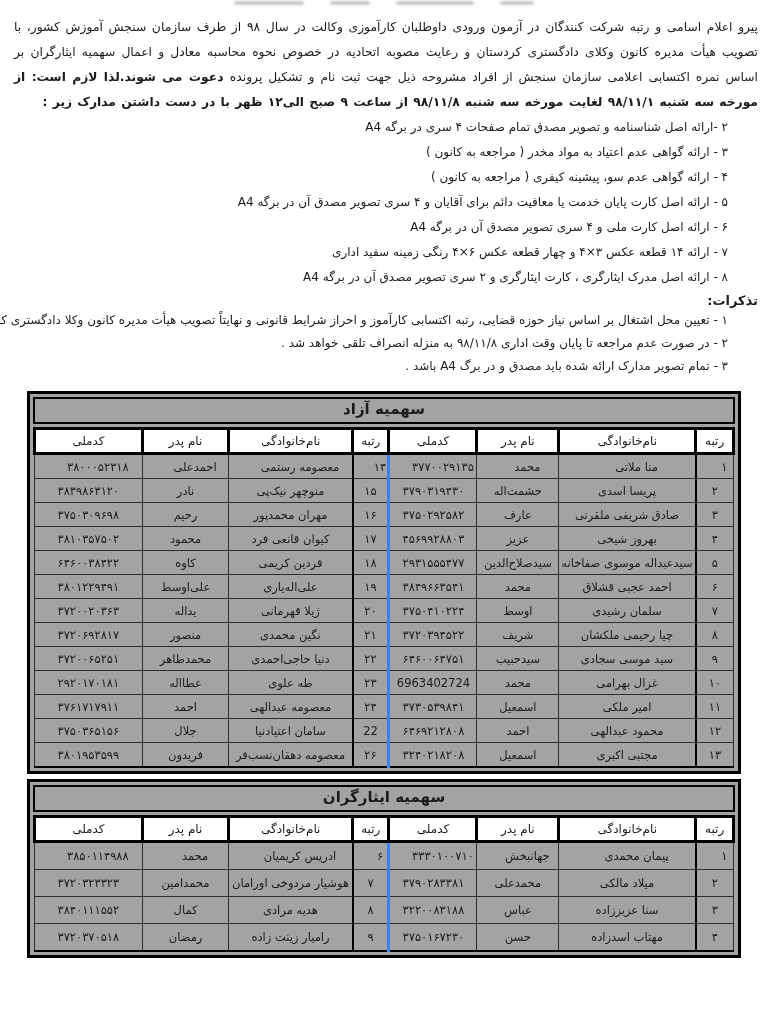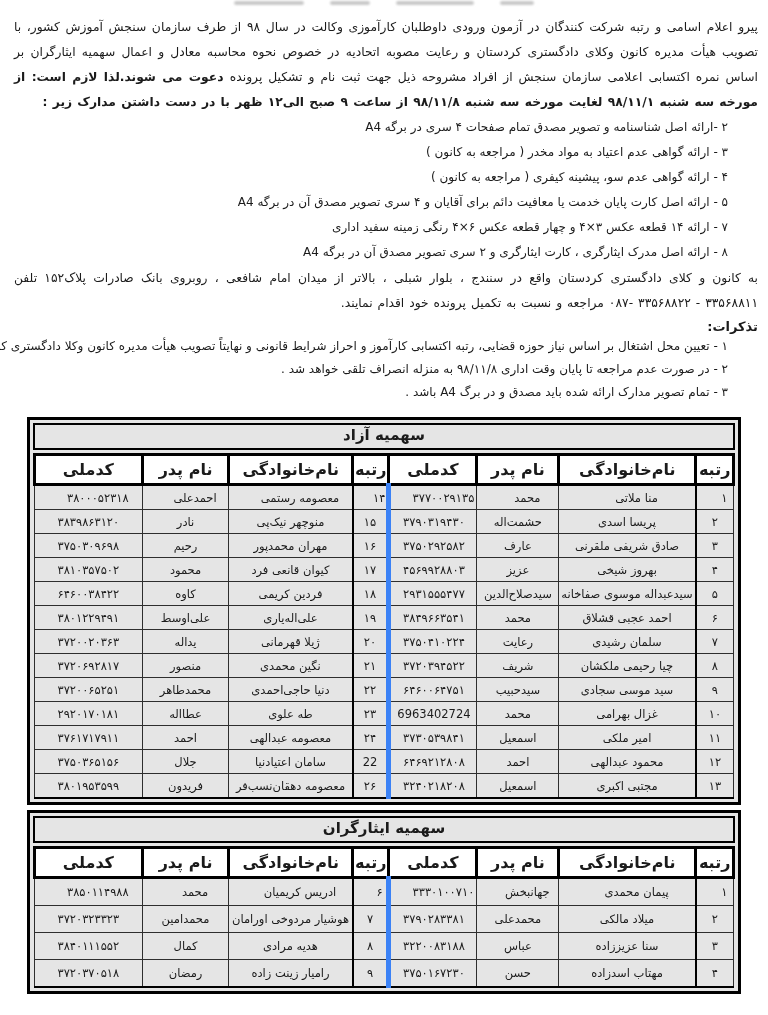--- a/index.html
+++ b/index.html
@@ -27,41 +27,41 @@
   .list{margin:0 30px 0 0;}
   .list .list-item{font-size:12px;line-height:25px;white-space:nowrap;}
   .addr{margin-top:1px;}
   .notes-title{font-size:13px;font-weight:700;margin:3px 0 1px 0;}
   .notes .list-item{line-height:23px;}
 
   
   .tbl{
     margin:13px 27px 0 27px;
     border:3px solid #000;
-    padding:3px;background:#e5e5e5;
+    padding:3px;background:#a3a3a3;
   }
   .tbl + .tbl{margin-top:5px;}
   .tbl-title{
     border:2px solid #000;text-align:center;font-weight:700;
     font-size:15px;padding:1px 0 4px 0;letter-spacing:1px;
   }
   table.qtable{
     width:100%;border-collapse:collapse;table-layout:fixed;margin-top:3px;
   }
   table.qtable th{
-    border:3px solid #000;font-weight:700;font-size:16px;
+    border:3px solid #000;font-weight:400;font-size:12px;
     padding:4px 1px;text-align:center;background:#fff;
   }
   table.qtable td{
     border:1px solid #2e2e2e;font-size:11.5px;text-align:center;
     padding:3px 1px;overflow:hidden;white-space:nowrap;
   }
   table.qtable td:nth-child(1),
   table.qtable td:nth-child(5){border-left:2px solid #000;}
-  table.qtable td:nth-child(5){border-right:5px solid #3b82f6;}
+  table.qtable td:nth-child(5){border-right:3px solid #3b82f6;}
   table.qtable th:nth-child(5){border-right:3px solid #000;}
   table.qtable tbody tr:first-child td{border-top:2px solid #000;padding-left:20px;}
   table.qtable tbody tr:last-child td{border-bottom:2px solid #000;}
   .t1 tbody td{height:17px;}
   .t2 tbody td{height:20px;text-align:center;}
 </style>
 </head>
 <body>
 
 <div class="page">
@@ -74,25 +74,25 @@
   </div>
 
   <div class="body-text">
     <p class="para"><span>پیرو اعلام اسامی و رتبه شرکت کنندگان در آزمون ورودی داوطلبان کارآموزی وکالت در سال ۹۸ از طرف سازمان سنجش آموزش کشور، با تصویب هیأت مدیره کانون وکلای دادگستری کردستان و رعایت مصوبه اتحادیه در خصوص نحوه محاسبه معادل و اعمال سهمیه ایثارگران بر اساس نمره اکتسابی اعلامی سازمان سنجش از افراد مشروحه ذیل جهت ثبت نام و تشکیل پرونده</span><span class="b"> دعوت می شوند.لذا لازم است: از مورخه سه شنبه ۹۸/۱۱/۱ لغایت مورخه سه شنبه ۹۸/۱۱/۸ از ساعت ۹ صبح الی۱۲ ظهر با در دست داشتن مدارک زیر :</span></p>
 
     <div class="list">
         <div class="list-item">۲ -ارائه اصل شناسنامه و تصویر مصدق تمام صفحات ۴ سری در برگه A4</div>
         <div class="list-item">۳ - ارائه گواهی عدم اعتیاد به مواد مخدر ( مراجعه به کانون )</div>
         <div class="list-item">۴ - ارائه گواهی عدم سو، پیشینه کیفری ( مراجعه به کانون )</div>
         <div class="list-item">۵ - ارائه اصل کارت پایان خدمت یا معافیت دائم برای آقایان و ۴ سری تصویر مصدق آن در برگه A4</div>
+        <div class="list-item">۶ - ارائه اصل کارت ملی و ۴ سری تصویر مصدق آن در برگه A4</div>
         <div class="list-item">۷ - ارائه ۱۴ قطعه عکس ۳×۴ و چهار قطعه عکس ۶×۴ رنگی زمینه سفید اداری</div>
         <div class="list-item">۸ - ارائه اصل مدرک ایثارگری ، کارت ایثارگری و ۲ سری تصویر مصدق آن در برگه A4</div>
       </div>
 
-    <p class="para addr">به کانون و کلای دادگستری کردستان واقع در سنندج ، بلوار شبلی ، بالاتر از میدان امام شافعی ، روبروی بانک صادرات پلاک۱۵۲ تلفن ۳۳۵۶۸۸۱۱ - ۳۳۵۶۸۸۲۲ -۰۸۷ مراجعه و نسبت به تکمیل پرونده خود اقدام نمایند.</p>
 
     <div class="notes-title">تذکرات:</div>
     <div class="list notes">
         <div class="list-item">۱ - تعیین محل اشتغال بر اساس نیاز حوزه قضایی، رتبه اکتسابی کارآموز و احراز شرایط قانونی و نهایتاً تصویب هیأت مدیره کانون وکلا دادگستری کردستان خواهد بود .</div>
         <div class="list-item">۲ - در صورت عدم مراجعه تا پایان وقت اداری ۹۸/۱۱/۸ به منزله انصراف تلقی خواهد شد .</div>
         <div class="list-item">۳ - تمام تصویر مدارک ارائه شده باید مصدق و در برگ A4 باشد .</div>
       </div>
   </div>
 
   <div class="tbl">
@@ -177,21 +177,21 @@
             <td>محمد</td>
             <td>۳۸۴۹۶۶۳۵۴۱</td>
             <td>۱۹</td>
             <td>علی‌اله‌یاری</td>
             <td>علی‌اوسط</td>
             <td>۳۸۰۱۲۲۹۴۹۱</td>
           </tr>
           <tr>
             <td>۷</td>
             <td>سلمان رشیدی</td>
-            <td>رعایت</td>
+            <td>اوسط</td>
             <td>۳۷۵۰۴۱۰۲۲۴</td>
             <td>۲۰</td>
             <td>ژیلا قهرمانی</td>
             <td>یداله</td>
             <td>۳۷۲۰۰۲۰۳۶۳</td>
           </tr>
           <tr>
             <td>۸</td>
             <td>چیا رحیمی ملکشان</td>
             <td>شریف</td>

